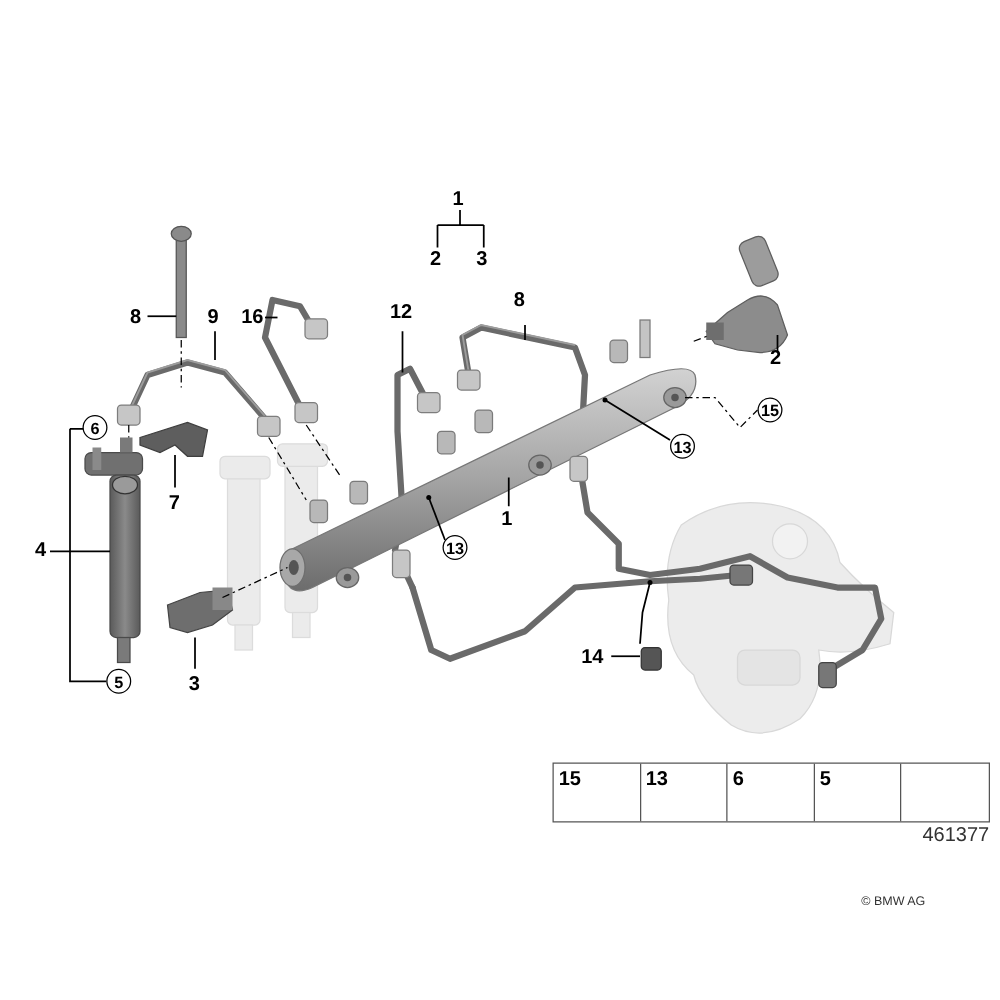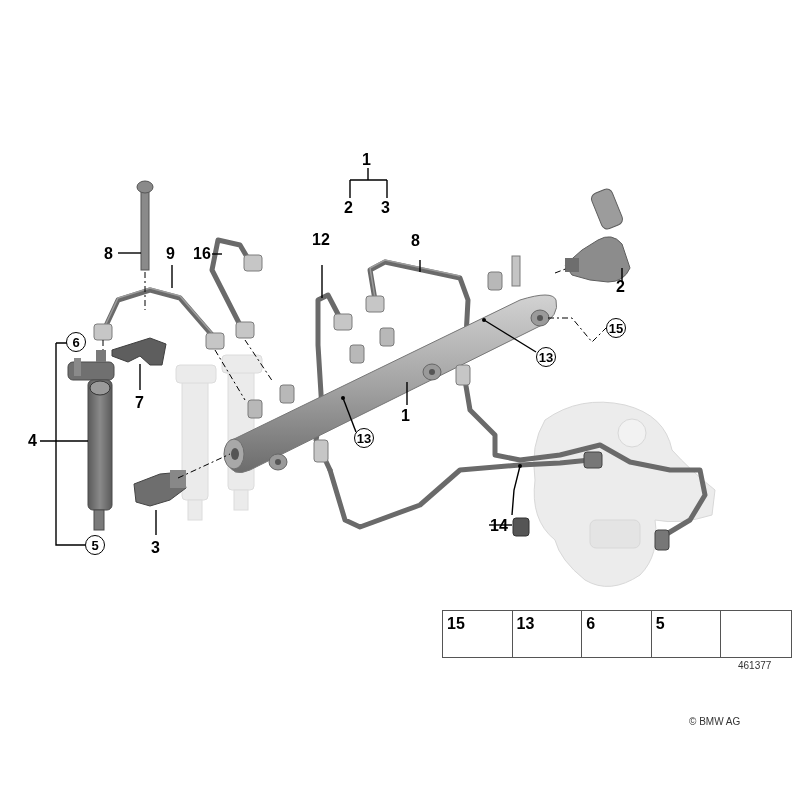--- a/index.html
+++ b/index.html
@@ -12,21 +12,21 @@
           border-radius:50%; font-family:"Liberation Sans", sans-serif;
           font-weight:bold; font-size:13px; color:#000; display:flex;
           align-items:center; justify-content:center; box-sizing:border-box;
           background:#fff; }
   .legend { position:absolute; left:442px; top:610px; width:350px; height:48px;
             border:1px solid #555; display:flex; box-sizing:border-box; background:#fff; }
   .cell { position:relative; width:70px; height:100%; border-right:1px solid #555; box-sizing:border-box; }
   .cell:last-child { border-right:none; }
   .cell .num { position:absolute; left:4px; top:4px; font-weight:bold; font-size:16px; }
   .footer-copy { position:absolute; left:689px; top:680px; font-size:10px; color:#333;margin-top:36px; }
-  .footer-id { position:absolute; left:738px; top:660px; font-size:10px; color:#333; }
+  .footer-id { position:absolute; left:738px; top:660px; font-size:16px; color:#333; }
 </style>
 </head>
 <body>
 
 <svg id="diagram" viewBox="0 0 800 800" xmlns="http://www.w3.org/2000/svg">
   <defs>
     <linearGradient id="railG" x1="0" y1="0" x2="0" y2="1">
       <stop offset="0" stop-color="#d2d2d2"></stop>
       <stop offset="0.5" stop-color="#a4a4a4"></stop>
       <stop offset="1" stop-color="#6c6c6c"></stop>
@@ -198,24 +198,24 @@
 <span class="lbl" style="left:616px;top:279px">2</span>
 <span class="lbl" style="left:151px;top:540px">3</span>
 <span class="lbl" style="left:28px;top:433px">4</span>
 <span class="circ" style="left:85px;top:535px">5</span>
 <span class="circ" style="left:66px;top:332px">6</span>
 <span class="lbl" style="left:135px;top:395px">7</span>
 <span class="lbl" style="left:104px;top:246px">8</span>
 <span class="lbl" style="left:166px;top:246px">9</span>
 <span class="lbl" style="left:193px;top:246px">16</span>
 <span class="lbl" style="left:411px;top:233px">8</span>
-<span class="lbl" style="left:312px;top:232px">12</span>
+<span class="lbl" style="left:312px;top:242px">12</span>
 <span class="circ" style="left:536px;top:347px">13</span>
 <span class="circ" style="left:354px;top:428px">13</span>
-<span class="lbl" style="left:490px;top:518px">14</span>
+<span class="lbl" style="left:465px;top:518px">14</span>
 <span class="circ" style="left:606px;top:318px">15</span>
 
 <div class="legend">
   <div class="cell">
       <span class="num">15</span>
     </div>
   <div class="cell">
       <span class="num">13</span>
     </div>
   <div class="cell">

